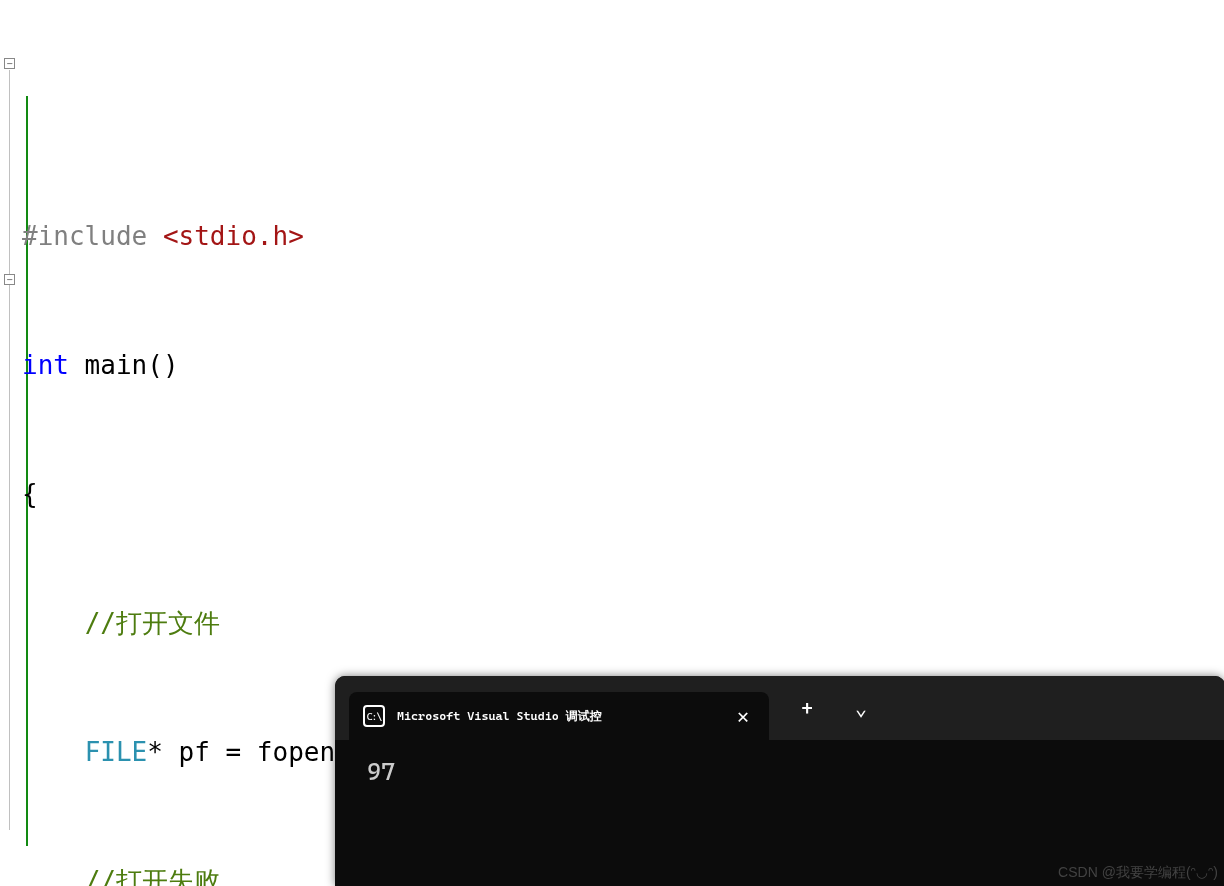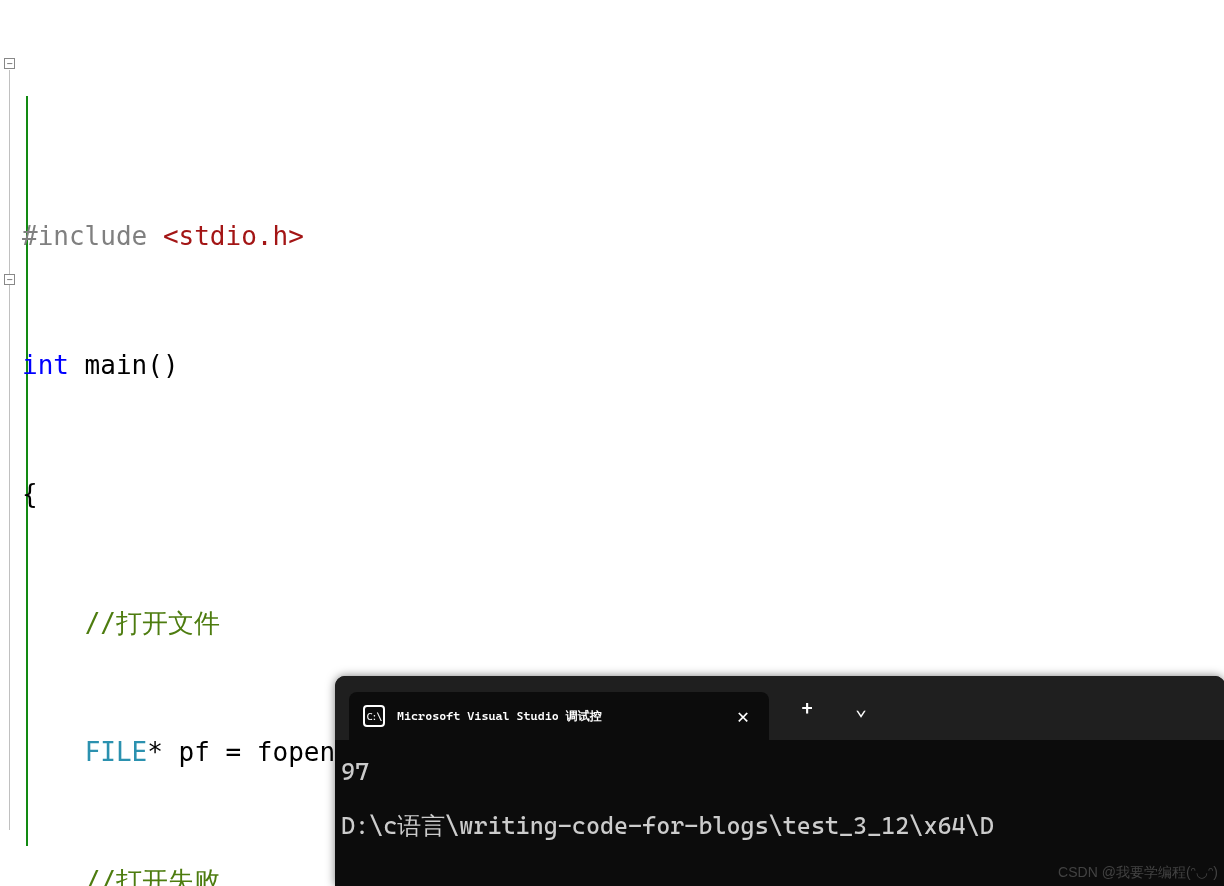--- a/index.html
+++ b/index.html
@@ -122,21 +122,21 @@
     width: 48px;
     height: 48px;
     display: flex;
     align-items: center;
     justify-content: center;
     font-size: 20px;
     color: #fff;
     cursor: pointer;
   }
   .term-body {
-    padding: 14px 6px;
+    padding: 14px 32px;
     color: #ccc;
     font-size: 24px;
     line-height: 36px;
   }
   .term-out { color: #ccc; font-weight: 500; }
   .watermark {
     position: absolute;
     right: 6px;
     bottom: 4px;
     font-size: 14px;
@@ -186,17 +186,16 @@
       <div class="term-close">✕</div>
     </div>
     <div class="term-controls">
       <div class="term-btn">+</div>
       <div class="term-btn">⌄</div>
     </div>
   </div>
   <div class="term-body">
     <div class="term-out">97</div>
     <div style="height:18px;"></div>
-    <div class="term-out">D:\c语言\writing-code-for-blogs\test_3_12\x64\D</div>
   </div>
 </div>
 
 <div class="watermark">CSDN @我要学编程(ᵔ◡ᵔ)</div>
 
 </body></html>

